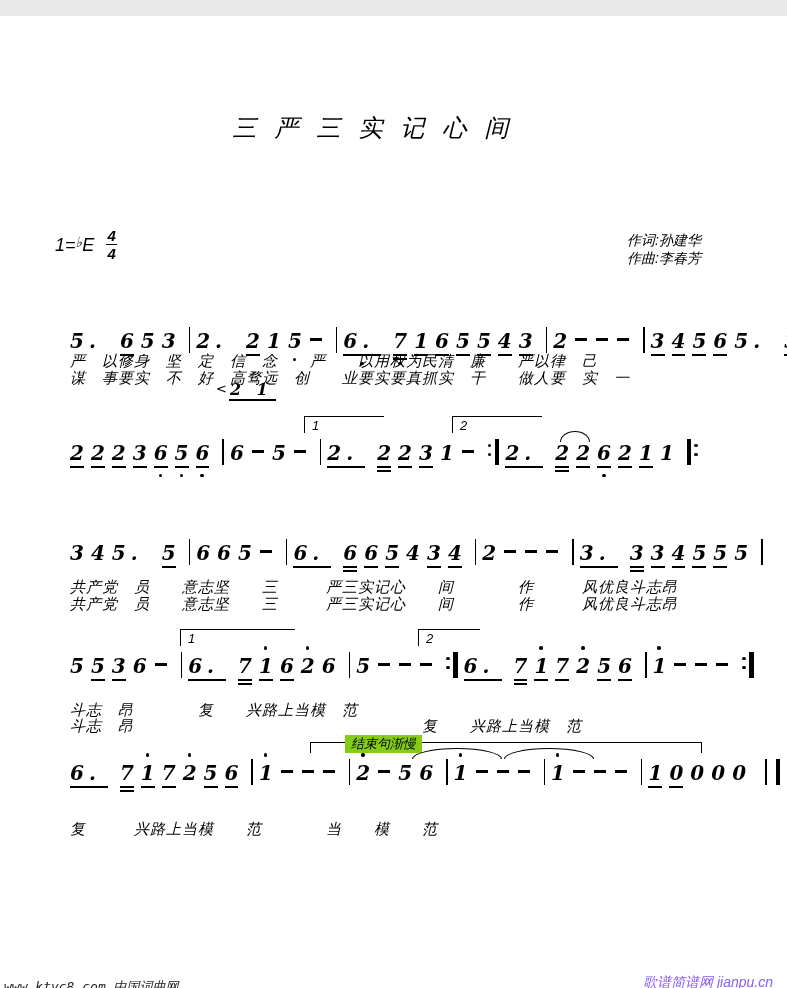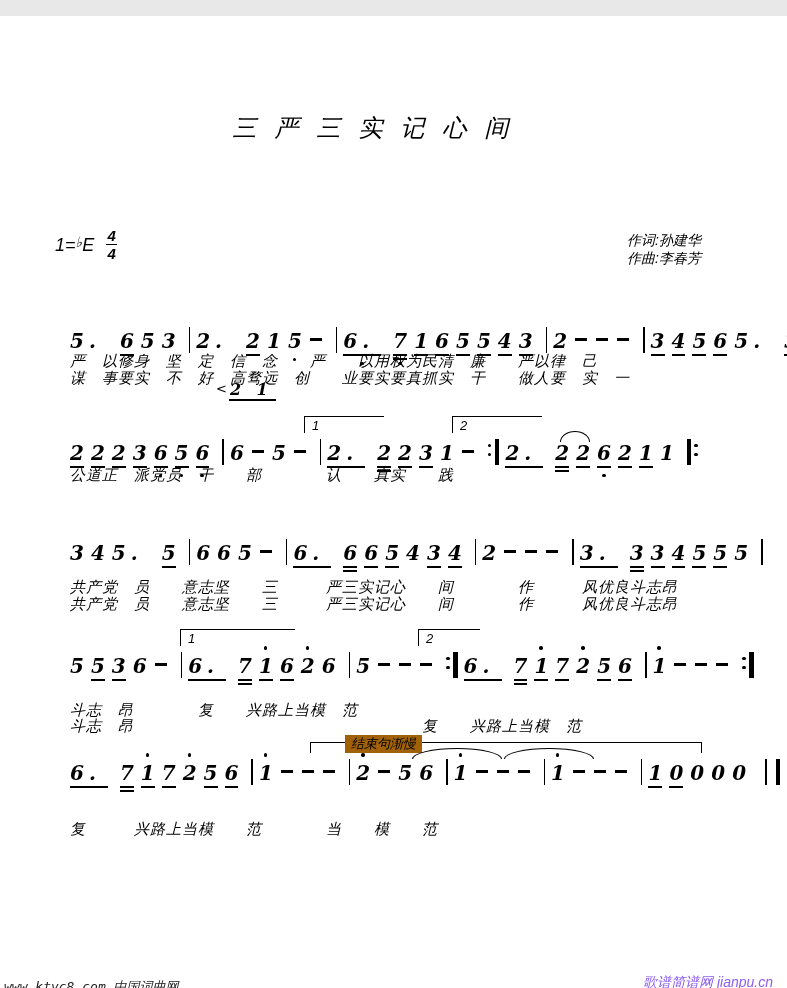--- a/index.html
+++ b/index.html
@@ -41,21 +41,21 @@
   .lyr{position:absolute;left:70px;white-space:nowrap;font-size:15px;letter-spacing:1px;}
   .s1 .lyA{top:50px;} .s1 .lyB{top:67px;}
   .s2 .lyA{top:52px;} .s2 .lyB{top:68px;}
   .s3 .lyA{top:64px;} .s3 .lyB{top:81px;}
   .s4 .lyA{top:74px;} .s4 .lyB{top:90px;}
   .s5 .lyA{top:86px;}
   
   .ending{position:absolute;top:2px;height:17px;border-left:1.5px solid #000;border-top:1.5px solid #000;
           box-sizing:border-box;font-size:13px;padding:1px 0 0 7px;}
   .rit{position:absolute;top:8px;height:11px;border:1px solid #000;border-bottom:none;box-sizing:border-box;}
-  .ritlabel{position:absolute;top:-8px;left:34px;background:#a16207;padding:0 6px;font-size:13px;white-space:nowrap;}
+  .ritlabel{position:absolute;top:-8px;left:34px;background:#84cc16;padding:0 6px;font-size:13px;white-space:nowrap;}
   .arc{position:absolute;height:11px;border:1.5px solid #000;border-bottom:none;
        border-radius:50% 50% 0 0 / 100% 100% 0 0;box-sizing:border-box;}
   .grace{position:absolute;font-family:"DejaVu Serif",serif;font-weight:bold;font-size:16px;}
   .grace .gl{font-size:13px;font-weight:normal;vertical-align:2px;margin-right:2px;}
   .grace .gn{border-bottom:2px solid #000;letter-spacing:5px;padding:0 3px 0 1px;}
   
   .wmleft{position:absolute;left:4px;top:962px;font-family:"DejaVu Sans Mono","Liberation Mono",monospace;font-size:13px;color:#222;}
   .wmright{position:absolute;right:14px;top:958px;font-size:14px;}
 </style>
 </head>
@@ -86,21 +86,20 @@
     <div class="lyr lyA">严　以修身　坚　定　信　念　　严　　以用权为民清　廉　　严以律　己</div>
   <div class="grace" style="left: 216px; top: 78px;"><span class="gl">&lt;</span><span class="gn">2 1</span></div>
     </div>
 
   <div class="sys s2">
     <div class="anno">
         <div class="ending" style="left: 304px; width: 80px;">1</div>
         <div class="ending" style="left: 452px; width: 90px;">2</div>
       </div>
     <div class="notes"><span class="tok u1">2</span><span class="tok u1">2</span><span class="tok u1">2</span><span class="tok u1">3</span><span class="tok u1">6<span class="lod deep"></span></span><span class="tok u1">5<span class="lod deep"></span></span><span class="tok u1">6<span class="lod deep"></span></span><span class="bar"></span><span class="tok">6</span><span class="dash"></span><span class="tok">5</span><span class="dash"></span><span class="bar"></span><span class="tok u1 dotted">2<span class="dt">.</span></span><span class="tok u1">2<span class="ul2"></span></span><span class="tok u1">2</span><span class="tok u1">3</span><span class="tok">1</span><span class="dash"></span><span class="barwrap"><span class="rdots"><span class="rd" style="top: 5px;"></span><span class="rd" style="top: 14px;"></span></span><span class="spc" style="width: 3px;"></span><span class="thick"></span></span><span class="tok u1 dotted">2<span class="dt">.</span></span><span class="tok u1">2<span class="ul2"></span></span><span class="tok u1">2</span><span class="tok u1">6<span class="lod deep"></span></span><span class="tok u1">2</span><span class="tok u1">1</span><span class="tok">1</span><span class="barwrap"><span class="thick"></span><span class="spc" style="width: 3px;"></span><span class="rdots"><span class="rd" style="top: 5px;"></span><span class="rd" style="top: 14px;"></span></span></span></div>
-    <div class="lyr lyA">公道正　派党员　干　　部　　　　认　　真实　　践</div>
   <div class="arc" style="left: 560px; width: 30px; top: 17px;"></div>
     </div>
 
   <div class="sys s3">
     <div class="anno"></div>
     <div class="notes"><span class="tok">3</span><span class="tok">4</span><span class="tok dotted">5<span class="dt">.</span></span><span class="tok u1">5</span><span class="bar"></span><span class="tok">6</span><span class="tok">6</span><span class="tok">5</span><span class="dash"></span><span class="bar"></span><span class="tok u1 dotted">6<span class="dt">.</span></span><span class="tok u1">6<span class="ul2"></span></span><span class="tok u1">6</span><span class="tok u1">5</span><span class="tok">4</span><span class="tok u1">3</span><span class="tok u1">4</span><span class="bar"></span><span class="tok">2</span><span class="dash"></span><span class="dash"></span><span class="dash"></span><span class="bar"></span><span class="tok u1 dotted">3<span class="dt">.</span></span><span class="tok u1">3<span class="ul2"></span></span><span class="tok u1">3</span><span class="tok u1">4</span><span class="tok u1">5</span><span class="tok u1">5</span><span class="tok">5</span><span class="bar"></span></div>
     <div class="lyr lyA">共产党　员　　意志坚　　三　　　严三实记心　　间　　　　作　　　风优良斗志昂</div>
     <div class="lyr lyB">共产党　员　　意志坚　　三　　　严三实记心　　间　　　　作　　　风优良斗志昂</div>
   </div>
 

